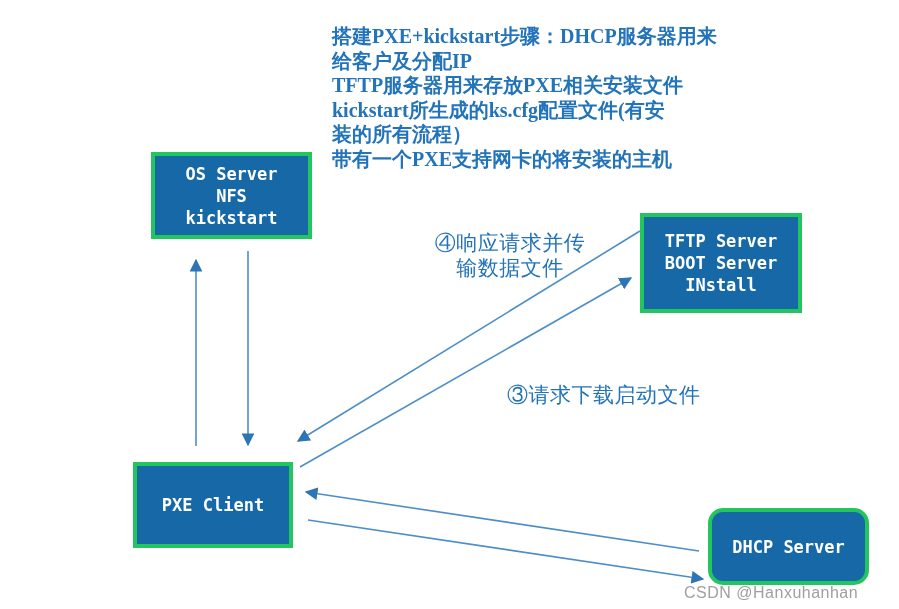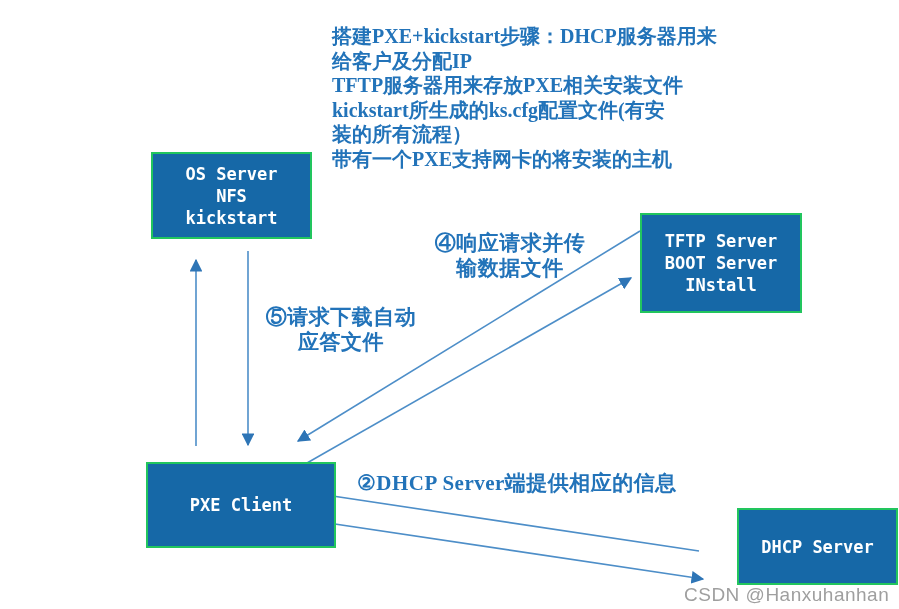--- a/index.html
+++ b/index.html
@@ -7,63 +7,63 @@
     position:relative;
     width:899px;height:609px;
     background:#ffffff;
     overflow:hidden;
     font-family:"Liberation Serif","DejaVu Serif",serif;
   }
   #arrows{position:absolute;left:0;top:0;z-index:1;}
   .node{
     position:absolute;
     background:#1668a7;
-    border:2px solid #22c55e;
+    border:4px solid #22c55e;
     color:#ffffff;
     display:flex;align-items:center;justify-content:center;
     text-align:center;
     font-family:"DejaVu Sans Mono","Liberation Mono",monospace;
     font-weight:bold;
     font-size:17px;line-height:22px;
     white-space:pre-line;
     z-index:2;
     box-sizing:border-box;
   }
   .lbl{
     position:absolute;
     color:#2273b9;
-    font-weight:bold;
+    font-weight:normal;
     font-size:21px;line-height:25px;
     white-space:pre-line;
     z-index:3;
     letter-spacing:0.5px;
   }
   #title{
     position:absolute;
     left:332px;top:24px;width:468px;
     text-align:left;
     color:#2273b9;
     font-weight:bold;
     font-size:20px;line-height:24.5px;
     white-space:pre-line;
     z-index:3;
   }
   #watermark{
     position:absolute;
     left:684px;top:584px;
     color:#9f9f9f;
     font-family:"Liberation Sans","DejaVu Sans",sans-serif;
-    font-size:19px;
+    font-size:16px;
     z-index:4;
     letter-spacing:0.5px;
   }
   #node-os{left:151px;top:152px;width:161px;height:87px;}
   #node-tftp{left:640px;top:213px;width:162px;height:100px;}
-  #node-pxe{left:146px;top:462px;width:190px;height:86px;}
-  #node-dhcp{left:737px;top:508px;width:161px;height:77px;}
+  #node-pxe{left:133px;top:462px;width:160px;height:86px;}
+  #node-dhcp{left:708px;top:508px;width:161px;height:77px;border-radius:15px;}
   #lbl-s6{left:20px;top:306px;width:180px;}
   #lbl-s5{left:250px;top:305px;width:182px;text-align:center;}
   #lbl-s4{left:414px;top:231px;width:192px;text-align:center;}
   #lbl-s3{left:507px;top:383px;}
   #lbl-s2{left:357px;top:471px;}
   #lbl-s1{left:356px;top:554px;}
 </style>
 </head>
 <body>
 
@@ -100,19 +100,17 @@
 NFS
 kickstart</div>
   <div id="node-tftp" class="node">TFTP Server
 BOOT Server
 INstall</div>
   <div id="node-pxe" class="node">PXE Client</div>
   <div id="node-dhcp" class="node">DHCP Server</div>
 
   <div id="lbl-s4" class="lbl">④响应请求并传
 输数据文件</div>
-  <div id="lbl-s5" class="lbl">⑤请求下载自动
-应答文件</div>
-  <div id="lbl-s2" class="lbl">②DHCP Server端提供相应的信息</div>
+  <div id="lbl-s3" class="lbl">③请求下载启动文件</div>
 
   <div id="watermark">CSDN @Hanxuhanhan</div>
 
 </div>
 
 </body></html>

